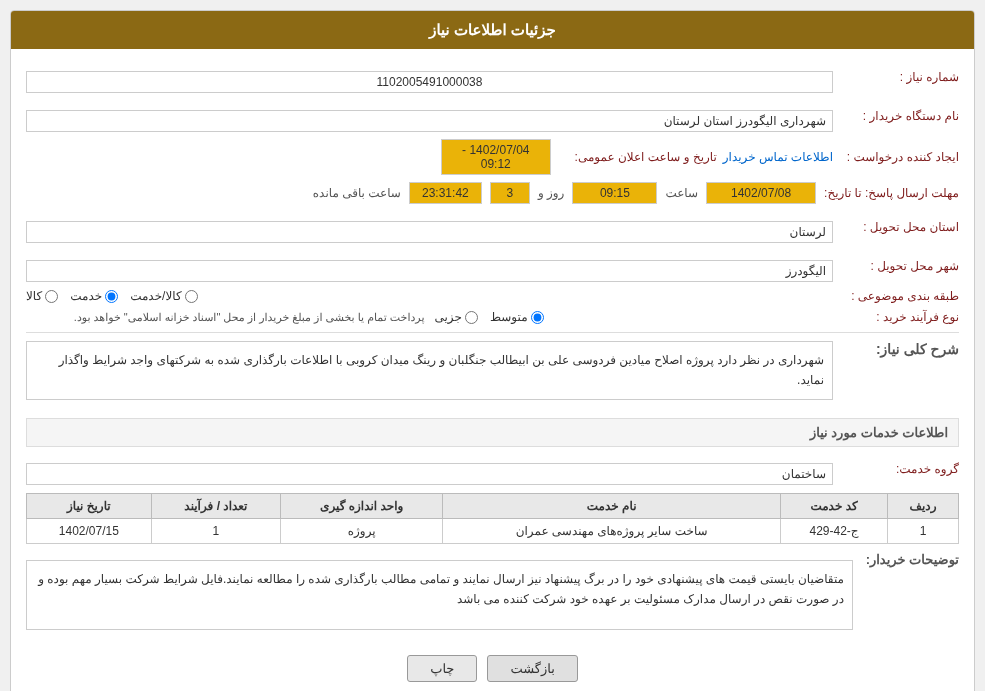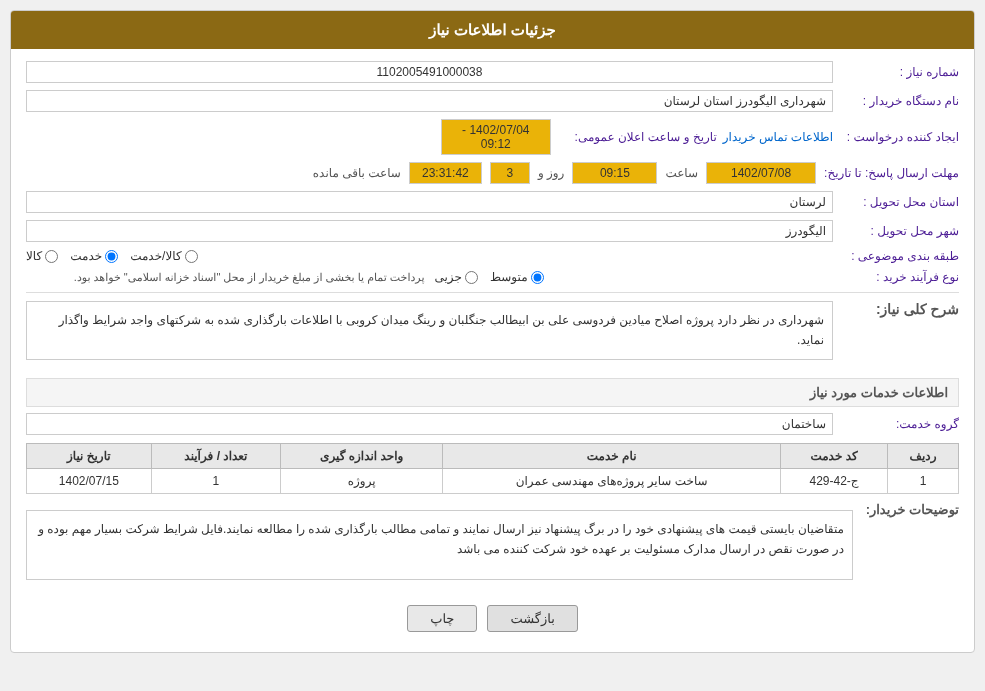--- a/index.html
+++ b/index.html
@@ -33,34 +33,35 @@
     .card-body {
       padding: 12px 15px;
     }
     .info-row {
       display: flex;
       align-items: center;
       margin-bottom: 7px;
       gap: 6px;
     }
     .info-label {
-      color: #4c1d95;
+      color: #7f1d1d;
       font-size: 12px;
       white-space: nowrap;
       min-width: 120px;
       text-align: right;
     }
     .info-value {
       border: 1px solid #ccc;
       background: #fff;
       padding: 3px 6px;
       font-size: 12px;
       flex: 1;
       min-height: 22px;
       text-align: right;
+      margin-top: 10px;
     }
     .link-text {
       color: #0066cc;
       font-size: 12px;
       cursor: pointer;
       text-decoration: none;
     }
     .date-time-row {
       display: flex;
       align-items: center;

